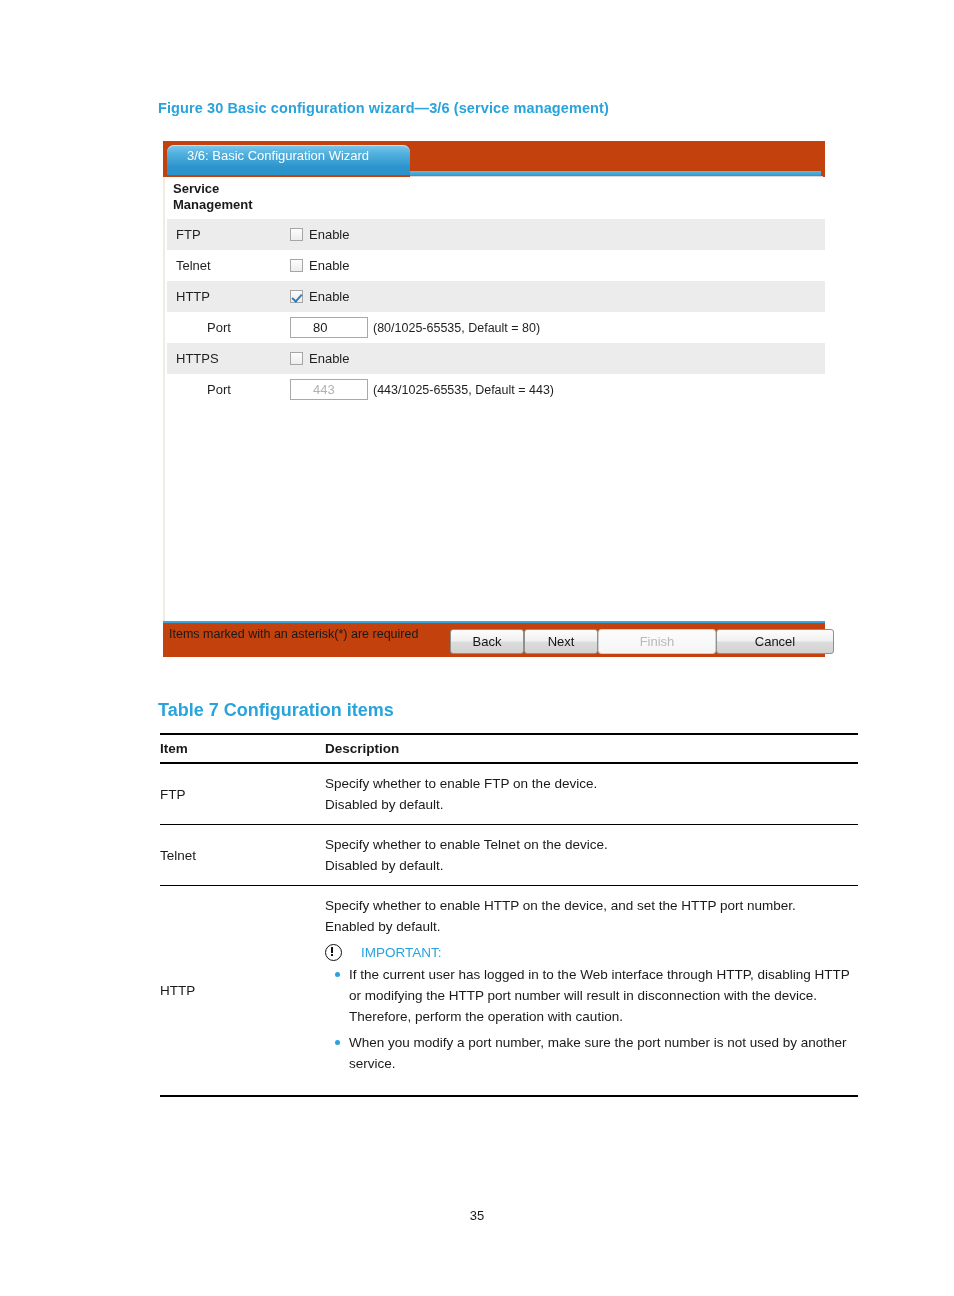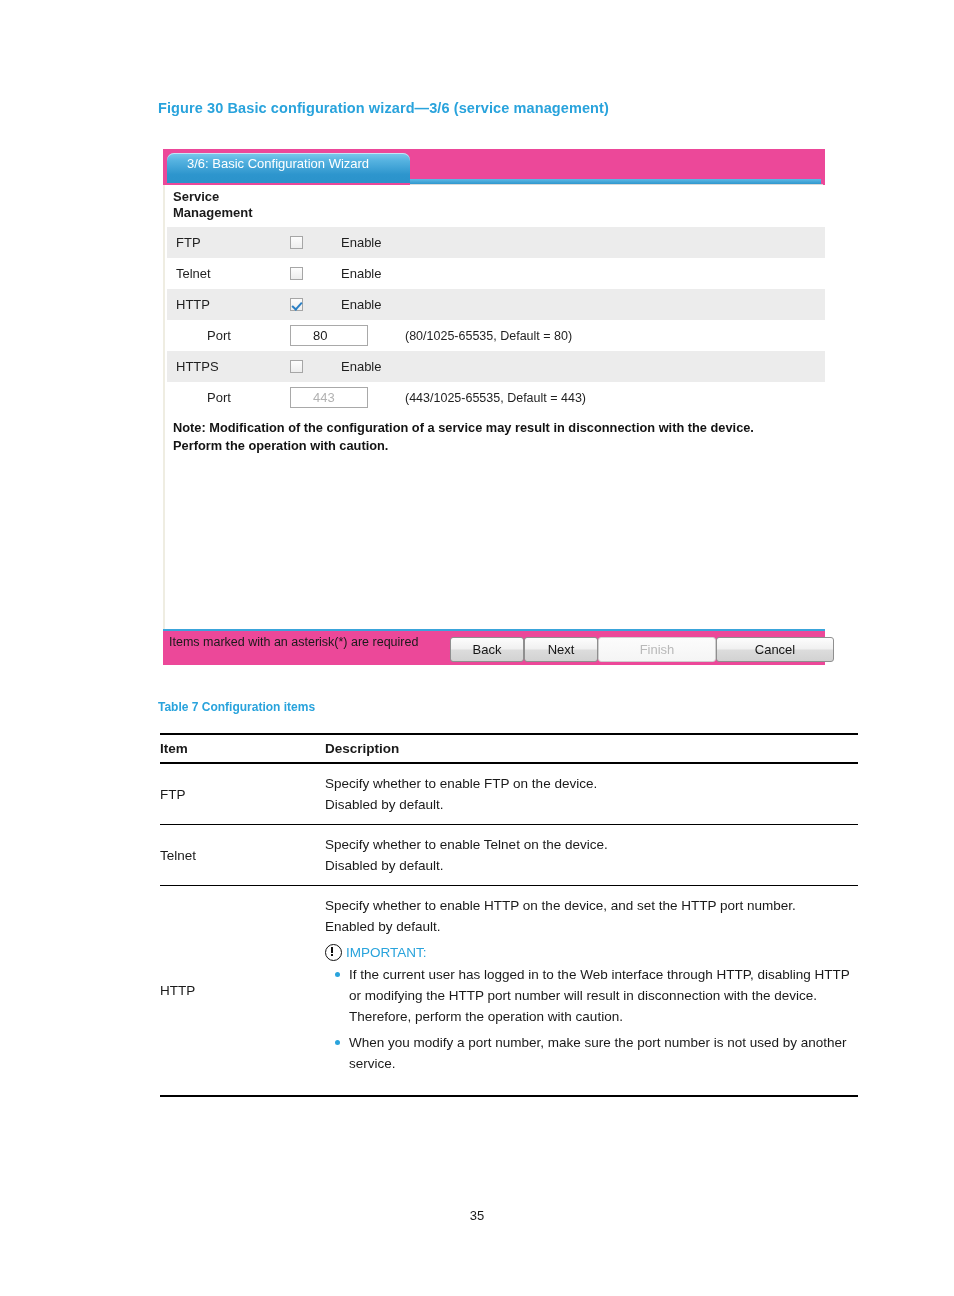--- a/index.html
+++ b/index.html
@@ -32,24 +32,24 @@
     font-weight: bold;
     color: #29a3dc;
     letter-spacing: 0.1px;
     white-space: nowrap;
   }
 
   
   .shot {
     position: absolute;
     left: 163px;
-    top: 149px;
+    top: 141px;
     width: 662px;
     height: 516px;
-    background: #ec4899;
+    background: #c2410c;
   }
 
   .tabstrip {
     position: relative;
     height: 36px;
     width: 662px;
   }
   .tab {
     position: absolute;
     left: 4px;
@@ -133,21 +133,20 @@
   }
   .svc-name.indent { left: 40px; }
 
   .svc-ctrl {
     position: absolute;
     left: 123px;
     top: 0;
     height: 31px;
     display: flex;
     align-items: center;
-    gap: 32px;
   }
 
   .cbox {
     width: 13px;
     height: 13px;
     border: 1px solid #a6a6a6;
     background: linear-gradient(to bottom, #fdfdfd 0%, #ededed 100%);
     box-sizing: border-box;
     display: inline-block;
     position: relative;
@@ -274,21 +273,21 @@
     width: 42px;
     font-weight: bold;
     color: #29a3dc;
   }
   .xref { color: #29a3dc; }
 
   .tbl-caption {
     position: absolute;
     left: 158px;
     top: 700px;
-    font-size: 12px;
+    font-size: 18px;
     font-weight: bold;
     color: #29a3dc;
     white-space: nowrap;
   }
 
   
   .cfg-table {
     position: absolute;
     left: 160px;
     top: 733px;
@@ -321,21 +320,21 @@
   }
   .cfg-table td.col-desc { vertical-align: top; }
   .desc-line {
     line-height: 21px;
   }
   .important-head {
     margin-top: 7px;
     margin-bottom: 3px;
     display: flex;
     align-items: center;
-    gap: 4px;
+    gap: 19px;
   }
   .imp-icon {
     width: 15px;
     height: 15px;
     border: 1.6px solid #111;
     border-radius: 50%;
     position: relative;
     display: inline-block;
     flex: 0 0 auto;
   }
@@ -460,21 +459,20 @@
         <div class="svc-row plain">
           <span class="svc-name indent">Port</span>
           <span class="svc-ctrl">
             <input class="port-input disabled" type="text" value="443" style="">
             <span class="port-hint">(443/1025-65535, Default = 443)</span>
           </span>
         </div>
 
       </div>
 
-      <div class="shot-note">Note: Modification of the configuration of a service may result in disconnection with the device. Perform the operation with caution.</div>
 
     </div>
 
     <div class="shot-footer">
       <div class="footer-rule"></div>
       <div class="footer-note">Items marked with an asterisk(*) are required</div>
       <div class="btn-row">
         <button class="btn">Back</button>
         <button class="btn">Next</button>
         <button class="btn wide disabled">Finish</button>

